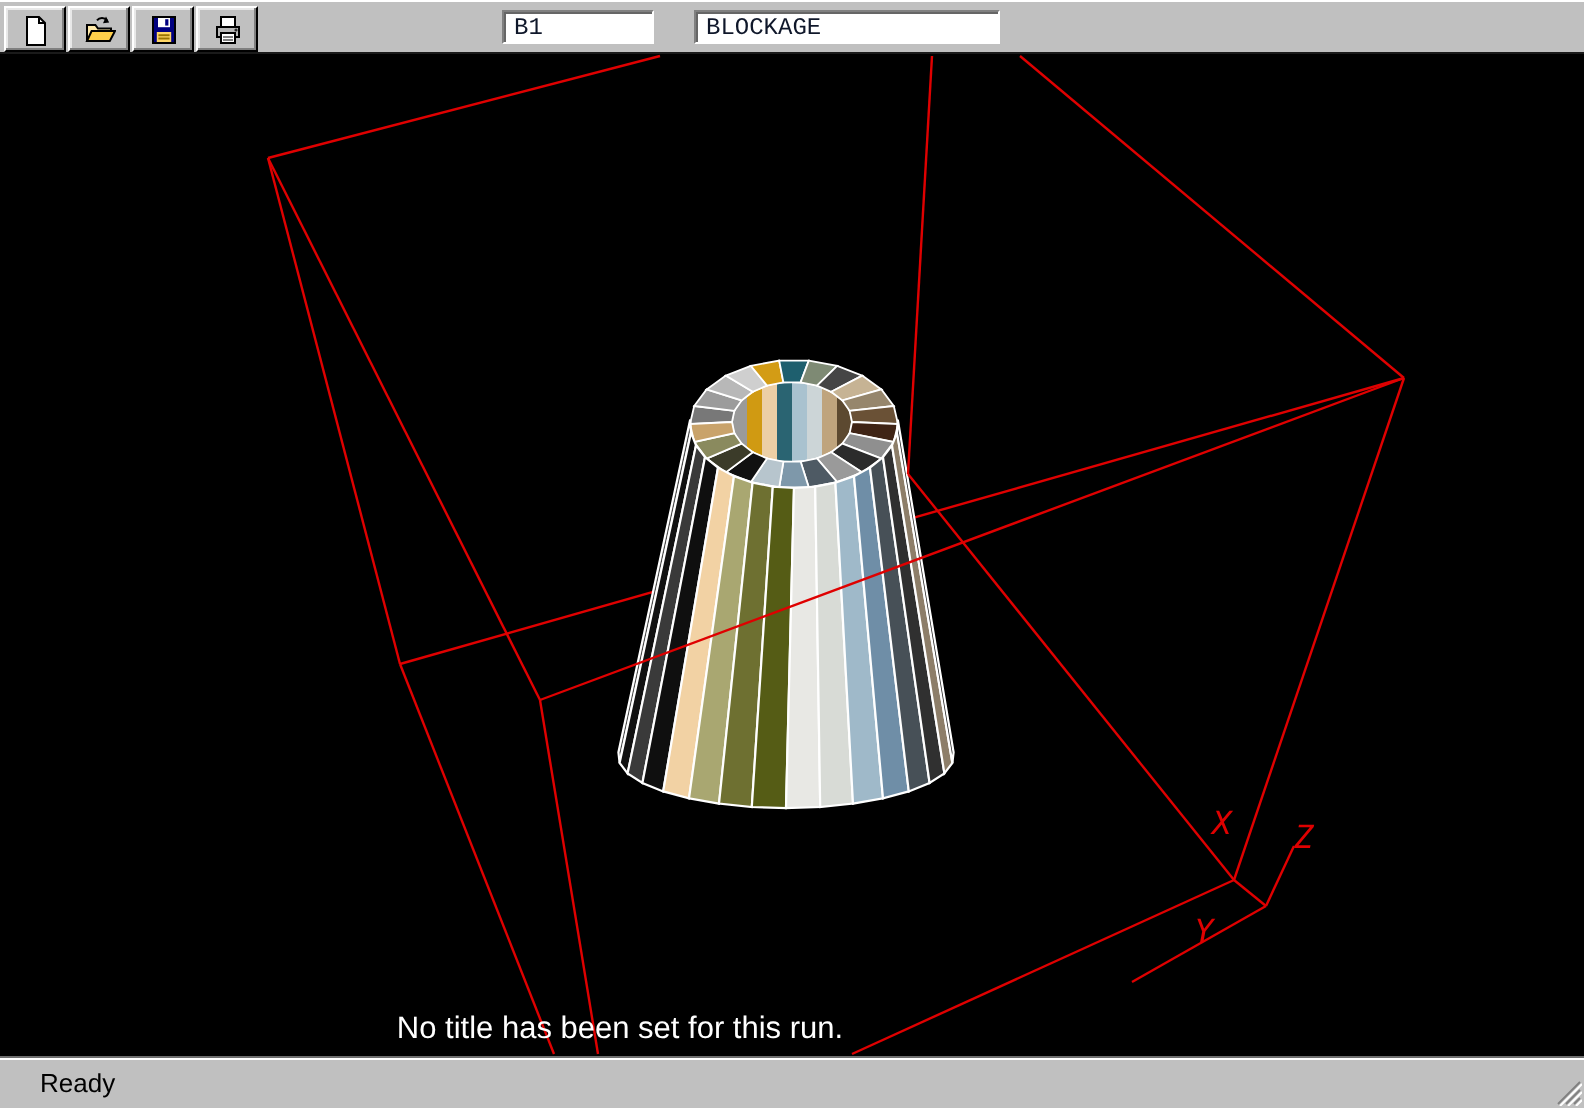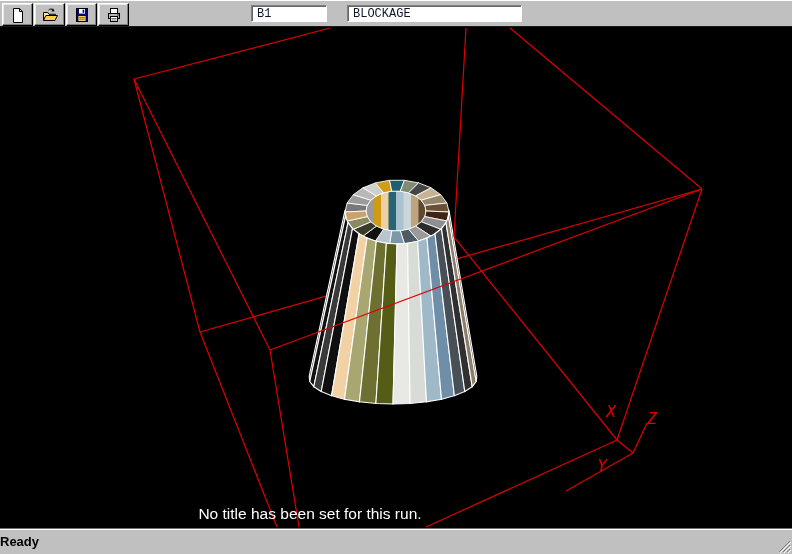--- a/index.html
+++ b/index.html
@@ -20,21 +20,21 @@
           padding:0 0 0 5px;box-sizing:border-box;}
   
   #viewport{position:absolute;left:0;top:27px;width:792px;height:501px;background:#000;}
   #scene{display:block;}
   .axis-label{font:italic 16px "DejaVu Sans Mono",monospace;}
   .scene-title{font:15.5px "Liberation Sans",sans-serif;}
   
   #statusbar{position:absolute;left:0;top:528px;width:792px;height:26px;background:#c0c0c0;
              border-top:1px solid #6e6e6e;box-shadow:inset 0 1px 0 #fff;box-sizing:border-box;
              color:#000;font-size:13px;}
-  #status-text{position:absolute;left:0;top:5px;font-weight:bold;}
+  #status-text{position:absolute;left:20px;top:5px;}
   #grip{position:absolute;right:1px;bottom:1px;}
 </style>
 </head>
 <body>
 
 <div id="app">
 
   <div id="toolbar">
     <button class="tbtn" style="left:2px" aria-label="new-page-icon">
       <svg width="16" height="16" viewBox="0 0 16 16">
@@ -62,21 +62,21 @@
     <button class="tbtn" style="left:98px" aria-label="printer-icon">
       <svg width="16" height="16" viewBox="0 0 16 16">
         <rect x="4.5" y="1.5" width="7" height="5" fill="#ffffff" stroke="#000"></rect>
         <rect x="2.5" y="6.5" width="11" height="5" fill="#b8b8b8" stroke="#000"></rect>
         <rect x="4.5" y="9.5" width="7" height="5" fill="#ffffff" stroke="#000"></rect>
         <path d="M5.5 11.5h5M5.5 13h5" stroke="#555" stroke-width="0.8"></path>
         <circle cx="12" cy="8" r="0.8" fill="#2a2a2a"></circle>
       </svg>
     </button>
     <input class="tfield" style="left: 251px; width: 76px;" readonly="" value="B1">
-    <input class="tfield" style="left: 347px; width: 175px;" readonly="" value="BLOCKAGE">
+    <input class="tfield" style="left: 347px; width: 153px;" readonly="" value="BLOCKAGE">
   </div>
 
   <div id="viewport">
     <svg id="scene" width="792" height="501" viewBox="0 27 792 501">
         <line x1="330" y1="28" x2="134" y2="79" stroke="#df0000" stroke-width="1.2"></line>
         <line x1="134" y1="79" x2="200" y2="332" stroke="#df0000" stroke-width="1.2"></line>
         <line x1="134" y1="79" x2="270" y2="350" stroke="#df0000" stroke-width="1.2"></line>
         <line x1="200" y1="332" x2="702" y2="189" stroke="#df0000" stroke-width="1.2"></line>
         <line x1="200" y1="332" x2="277" y2="527" stroke="#df0000" stroke-width="1.2"></line>
         <line x1="270" y1="350" x2="299" y2="527" stroke="#df0000" stroke-width="1.2"></line>

